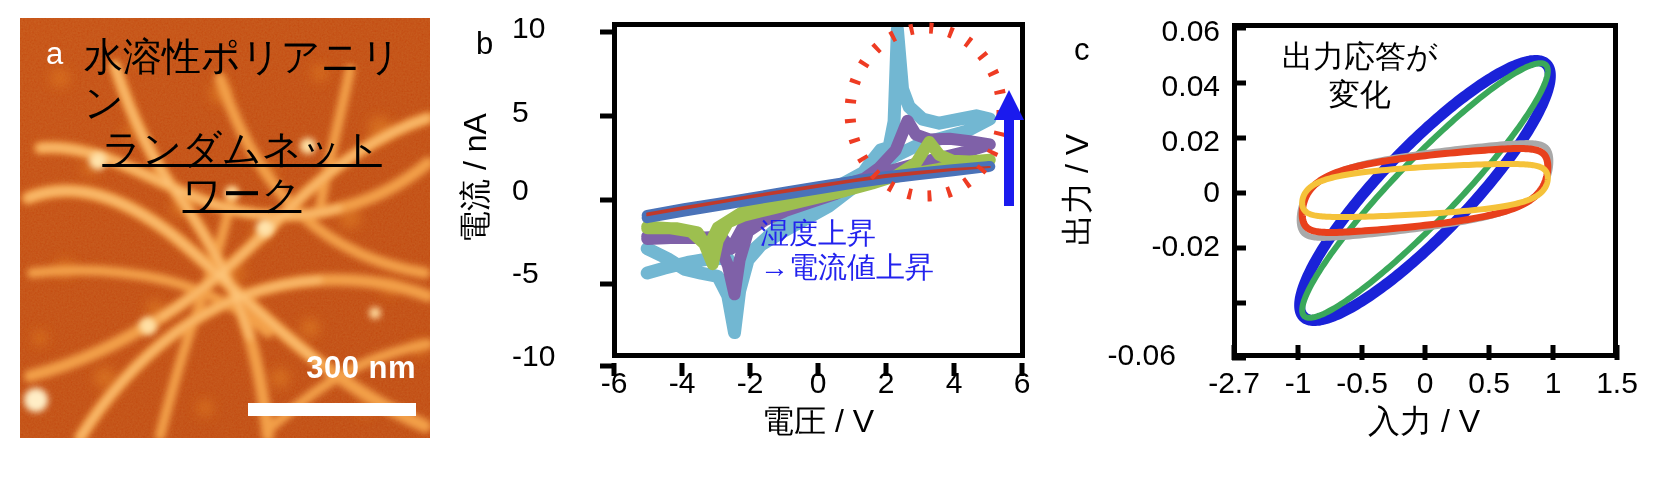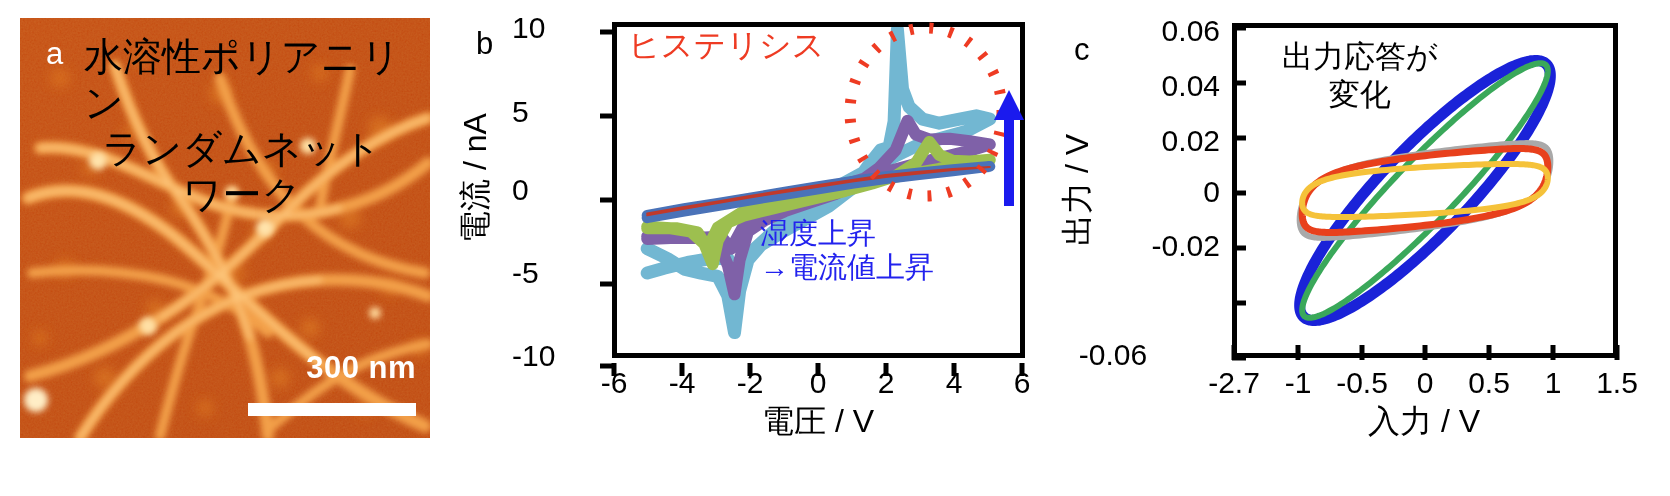--- a/index.html
+++ b/index.html
@@ -4,21 +4,21 @@
 <style>
   html,body{margin:0;padding:0;background:#ffffff;}
   body{width:1670px;height:496px;font-family:"Liberation Sans","DejaVu Sans",sans-serif;overflow:hidden;}
   #root{position:relative;width:1670px;height:496px;background:#fff;}
 
   
   .panel-a{position:absolute;left:20px;top:18px;width:410px;height:420px;overflow:hidden;}
   .afm-canvas{position:absolute;inset:0;}
   .panel-a-label{position:absolute;left:26px;top:18px;color:#fff;font-size:31px;letter-spacing:0.5px;}
   .panel-a-title{position:absolute;left:58px;top:16px;width:350px;color:#000000;font-size:39px;line-height:1.18;text-align:left;margin-left:6px;}
-  .panel-a-title .l2{display:block;text-align:center;width:316px;}
+  .panel-a-title .l2{display:block;text-align:center;width:316px;text-decoration:underline;}
   .scalebar-text{position:absolute;right:14px;bottom:52px;color:#fff;font-size:31px;font-weight:bold;letter-spacing:0.5px;}
   .scalebar-bar{position:absolute;right:14px;bottom:22px;width:168px;height:13px;background:#fff;}
 
   
   .plot-frame{position:absolute;border:5px solid #000;box-sizing:border-box;background:#fff;}
   .plot-inner{position:absolute;inset:0;overflow:hidden;}
   .tick-label{position:absolute;font-size:30px;color:#000;white-space:nowrap;}
   .axis-title{position:absolute;font-size:32px;color:#000;white-space:nowrap;}
   .panel-letter{position:absolute;font-size:31px;color:#000;}
 
@@ -189,34 +189,33 @@
 
   <svg style="position:absolute;left:838px;top:20px;" width="180" height="190">
     <ellipse cx="88" cy="92" rx="76" ry="84" fill="none" stroke="#ee3b23" stroke-width="11" stroke-linecap="butt" stroke-dasharray="4 16"></ellipse>
   </svg>
 
   <svg style="position:absolute;left:992px;top:88px;" width="34" height="118">
     <line x1="17" y1="118" x2="17" y2="26" stroke="#1a1aee" stroke-width="10"></line>
     <polygon points="17,2 32,32 2,32" fill="#1a1aee"></polygon>
   </svg>
 
-  <div class="anno-hyst">ヒステリシス</div>
   <div class="anno-hum">
     <div>湿度上昇</div>
     <div>→電流値上昇</div>
   </div>
 
   <div class="panel-letter" style="left:1074px;top:32px;">c</div>
 
   <div class="tick-label" style="width:126px;text-align:right;left:1094px;top:14px;">0.06</div>
   <div class="tick-label" style="width:126px;text-align:right;left:1094px;top:69px;">0.04</div>
   <div class="tick-label" style="width:126px;text-align:right;left:1094px;top:124px;">0.02</div>
   <div class="tick-label" style="width:126px;text-align:right;left:1094px;top:175px;">0</div>
   <div class="tick-label" style="width:126px;text-align:right;left:1094px;top:229px;">-0.02</div>
-  <div class="tick-label" style="width:126px;text-align:center;left:1050px;top:338px;">-0.06</div>
+  <div class="tick-label" style="width:126px;text-align:right;left:1050px;top:338px;">-0.06</div>
 
   <div class="tick-label" style="left:1234px;top:366px;transform:translateX(-50%);">-2.7</div>
   <div class="tick-label" style="left:1298px;top:366px;transform:translateX(-50%);">-1</div>
   <div class="tick-label" style="left:1362px;top:366px;transform:translateX(-50%);">-0.5</div>
   <div class="tick-label" style="left:1425px;top:366px;transform:translateX(-50%);">0</div>
   <div class="tick-label" style="left:1489px;top:366px;transform:translateX(-50%);">0.5</div>
   <div class="tick-label" style="left:1553px;top:366px;transform:translateX(-50%);">1</div>
   <div class="tick-label" style="left:1617px;top:366px;transform:translateX(-50%);">1.5</div>
 
   <div class="axis-title ytitle-c">出力 / V</div>

